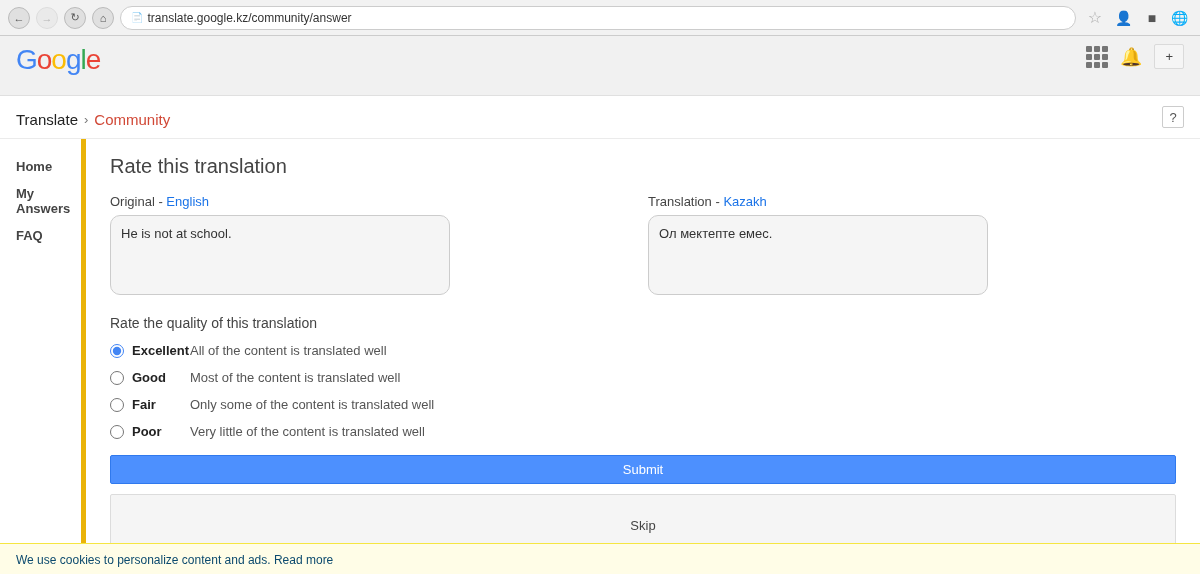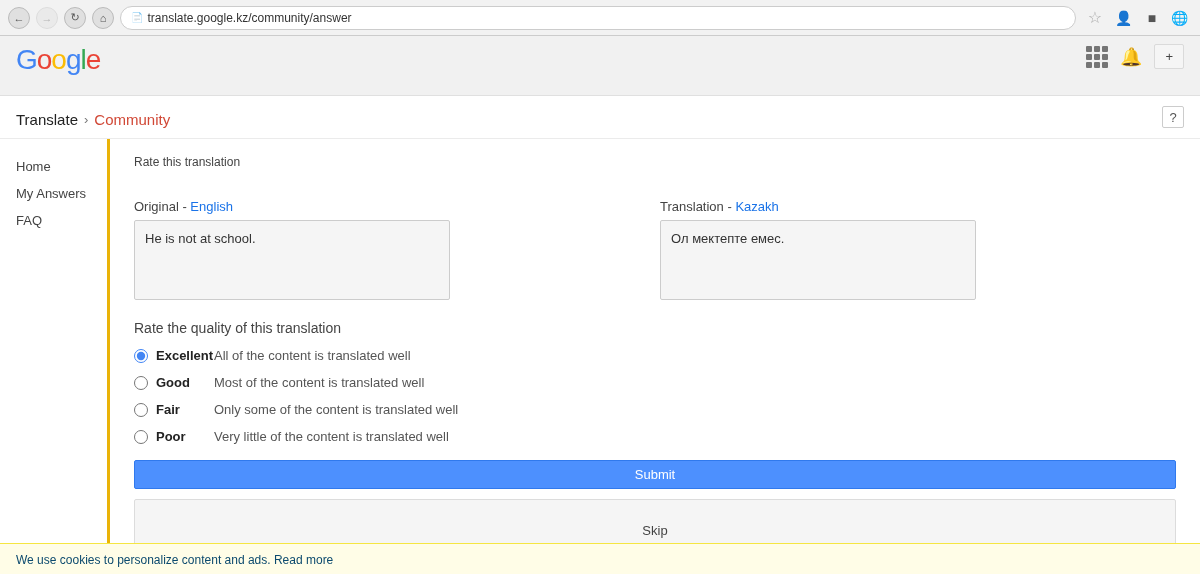--- a/index.html
+++ b/index.html
@@ -70,61 +70,62 @@
 
     
     .main-layout {
       display: flex;
       height: calc(574px - 36px - 60px - 42px - 32px);
       min-height: 0;
     }
 
     
     .sidebar {
-      width: 110px;
+      width: 86px;
       padding: 16px 16px 0 16px;
-      border-right: 3px solid #eab308;
+      border-right: 5px solid #eab308;
       flex-shrink: 0;
+      font-weight: bold;
     }
     .sidebar-item {
       display: block;
       padding: 4px 0;
       font-size: 13px;
       color: #444;
       text-decoration: none;
       cursor: pointer;
       margin-bottom: 4px;
     }
 
     
     .content {
       flex: 1;
       padding: 16px 24px;
       overflow-y: auto;
     }
 
-    .rate-title { font-size: 12px; color: #444; margin-bottom: 30px; }
+    .rate-title { font-size: 20px; color: #444; margin-bottom: 16px; }
 
     .translation-columns {
       display: flex;
       gap: 10px;
       margin-bottom: 20px;
     }
     .translation-col { flex: 1; }
     .col-label { font-size: 13px; color: #444; margin-bottom: 6px; }
     .col-label .lang-name { color: #1a73e8; font-weight: 500; }
     .translation-box {
       border: 1px solid #ccc;
       background: #f5f5f5;
       min-height: 80px;
       padding: 10px;
       font-size: 13px;
       color: #333;
-      border-radius: 2px;
-      width: 316px;
+      border-radius: 10px;
+      width: 340px;
     }
 
     .rate-quality-title { font-size: 14px; color: #444; margin-bottom: 12px; }
 
     .radio-group { margin-bottom: 16px; }
     .radio-item {
       display: flex;
       align-items: center;
       margin-bottom: 12px;
       gap: 8px;

